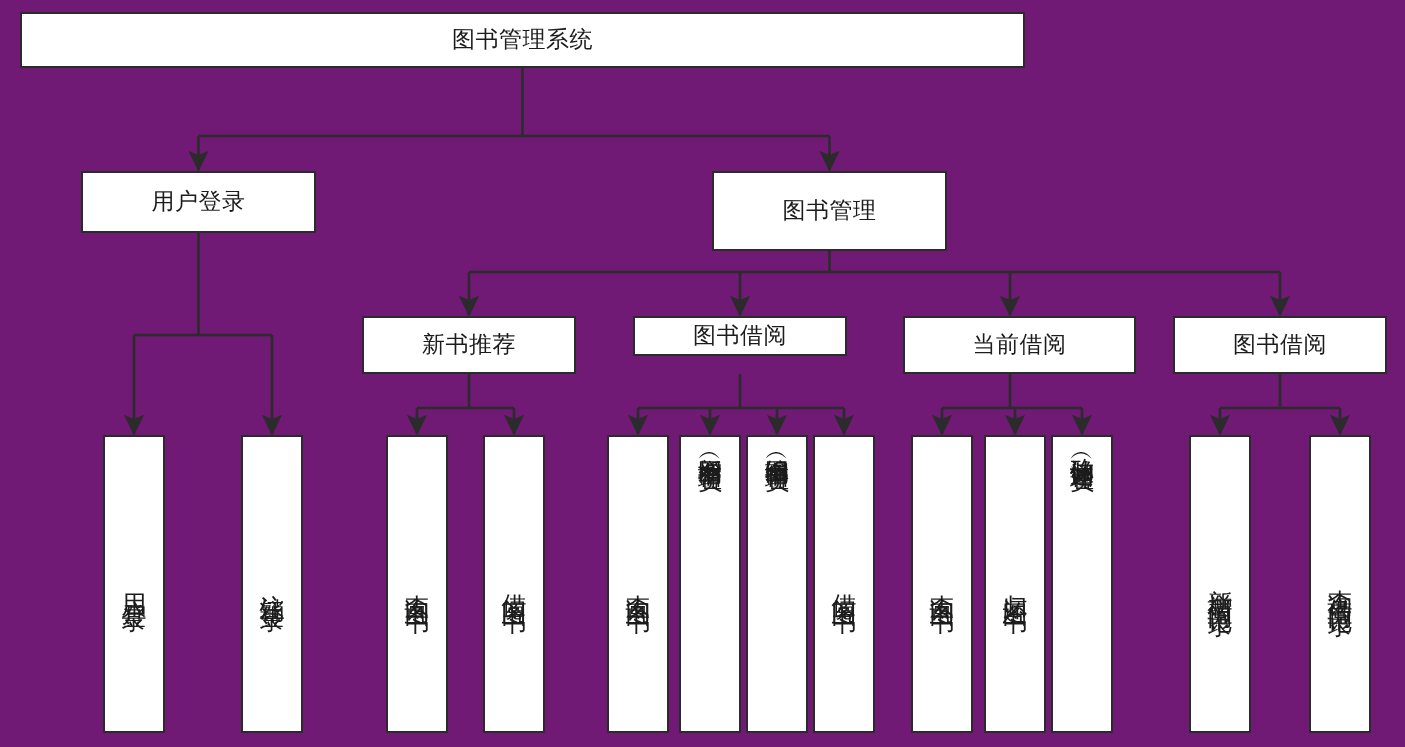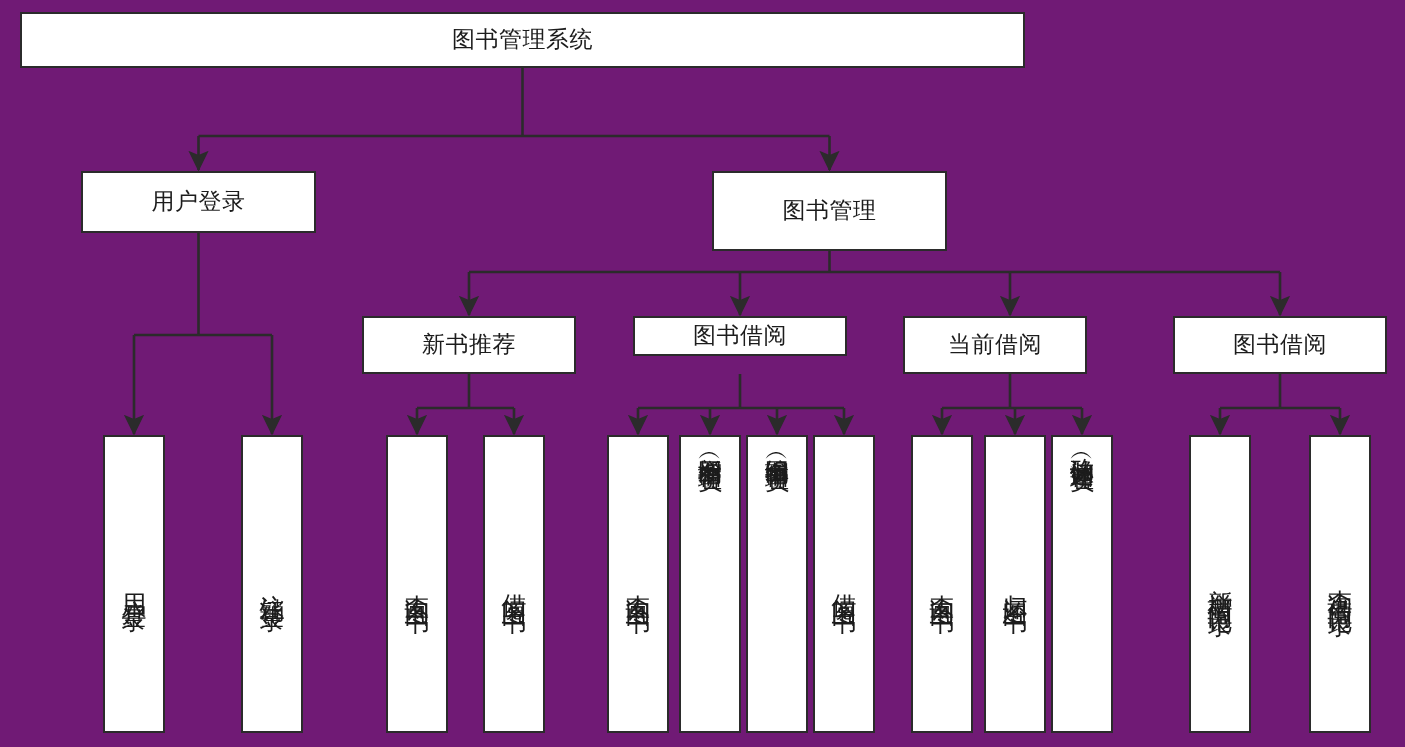--- a/index.html
+++ b/index.html
@@ -132,21 +132,21 @@
       </div>
       <div class="node horizontal" style="left: 712px; top: 171px; width: 235px; height: 80px;">
         <span class="node-label">图书管理</span>
       </div>
       <div class="node horizontal" style="left: 362px; top: 316px; width: 214px; height: 58px;">
         <span class="node-label">新书推荐</span>
       </div>
       <div class="node horizontal" style="left: 633px; top: 316px; width: 214px; height: 40px;">
         <span class="node-label">图书借阅</span>
       </div>
-      <div class="node horizontal" style="left: 903px; top: 316px; width: 184px; height: 58px;">
+      <div class="node horizontal" style="left: 903px; top: 316px; width: 233px; height: 58px;">
         <span class="node-label">当前借阅</span>
       </div>
       <div class="node horizontal" style="left: 1173px; top: 316px; width: 214px; height: 58px;">
         <span class="node-label">图书借阅</span>
       </div>
       <div class="node vertical center-text" style="left: 103px; top: 435px; width: 62px; height: 298px;">
         <span class="node-label">用户登录</span>
       </div>
       <div class="node vertical center-text" style="left: 241px; top: 435px; width: 62px; height: 298px;">
         <span class="node-label">注销登录</span>

